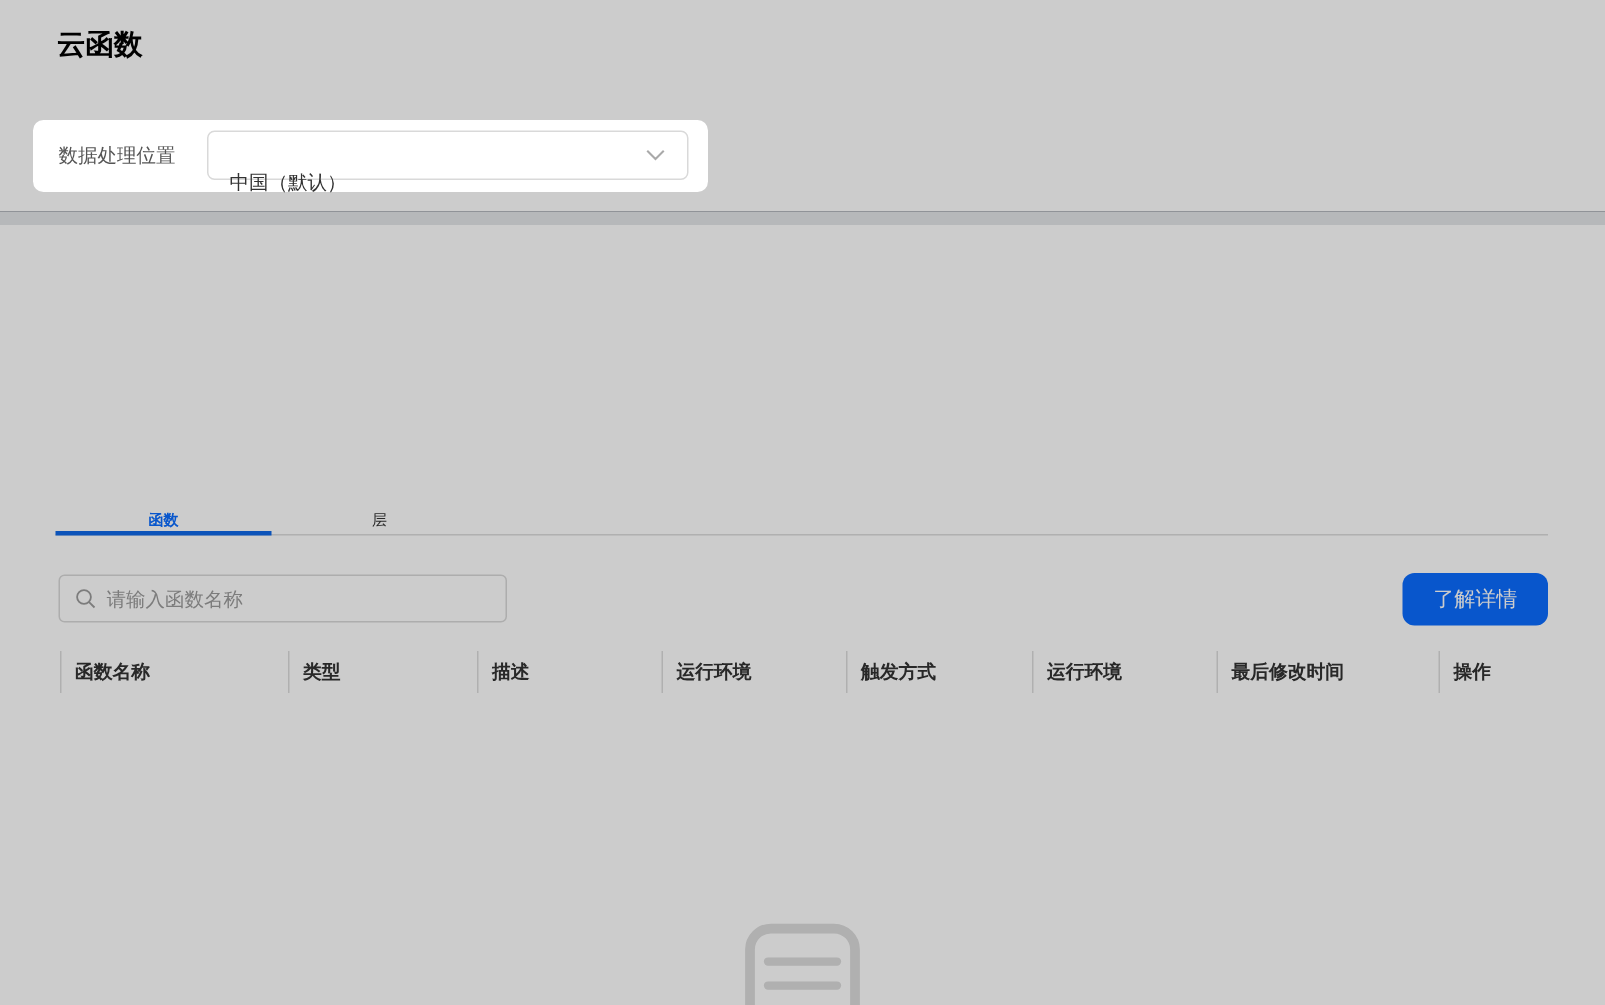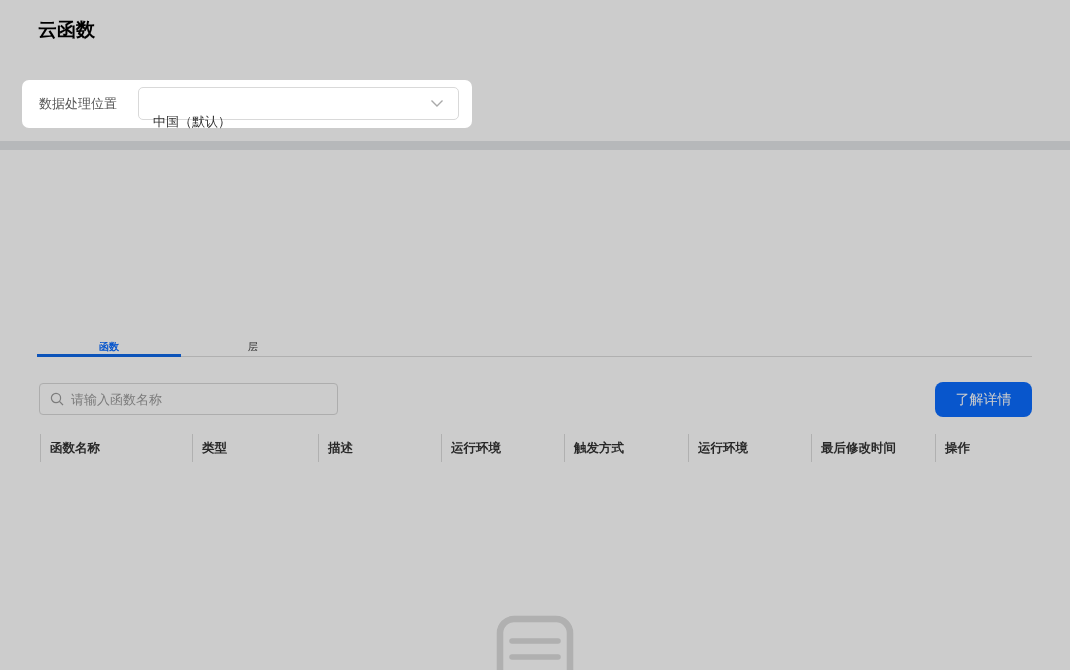--- a/index.html
+++ b/index.html
@@ -58,21 +58,21 @@
   }
 
   .table-header { position: absolute; left: 40px; top: 284px; width: 992px; height: 28px; display: flex; }
   .th-cell {
     border-left: 1px solid #ddd; padding-left: 9px;
     font-size: 12.5px; font-weight: 700; color: #333;
     display: flex; align-items: center; white-space: nowrap;
   }
   .th-c0 { width: 128px; } .th-c1 { width: 126px; margin-left: 24px; } .th-c2 { width: 123px; }
   .th-c3 { width: 123px; } .th-c4 { width: 124px; } .th-c5 { width: 123px; }
-  .th-c6 { width: 124px; } .th-c7 { flex: 1; }
+  .th-c6 { width: 124px; } .th-c7 { flex: 1; margin-left: 24px; }
 
   .empty-wrap { position: absolute; left: 0; top: 465px; width: 1070px; text-align: center; }
 
   
   .dim-overlay { position: absolute; left: 0; top: 0; width: 1070px; height: 670px; background: rgba(0,0,0,0.2); z-index: 10; pointer-events: none; }
   .spotlight {
     position: absolute; left: 22px; top: 80px; width: 450px; height: 48px;
     background: #fff; border-radius: 7px; z-index: 11;
   }
   .region-label { position: absolute; left: 17px; top: 0; height: 48px; display: flex; align-items: center; font-size: 13px; color: #555; }

